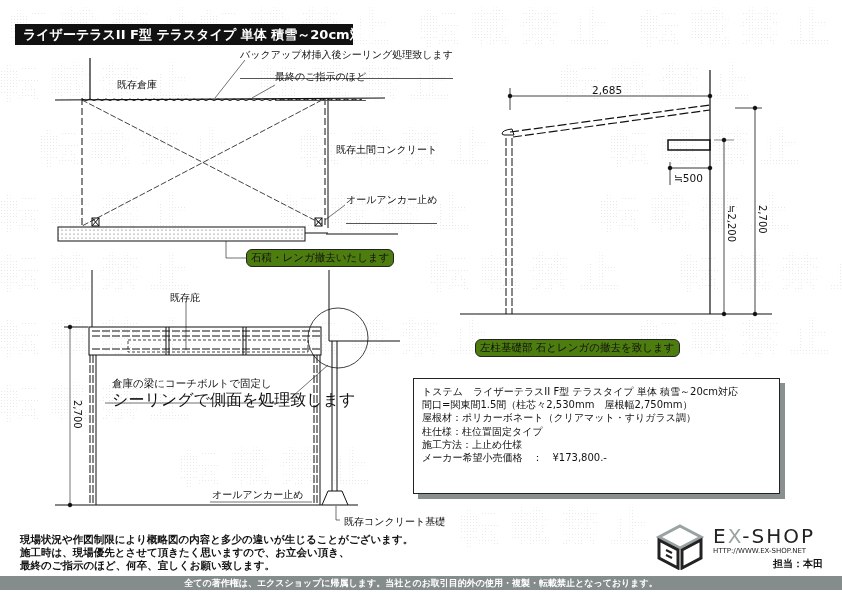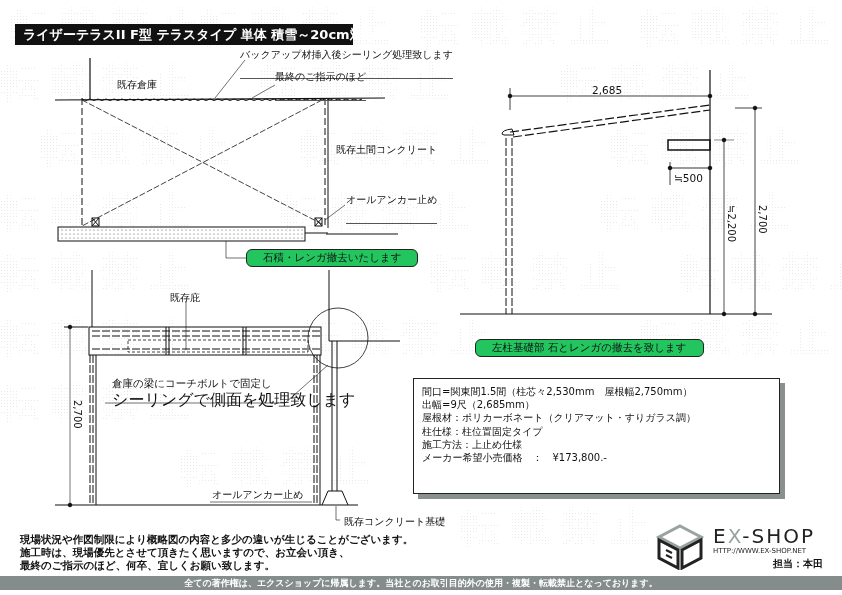--- a/index.html
+++ b/index.html
@@ -7,21 +7,21 @@
          font-family:"DejaVu Sans", sans-serif; color:#111; }
   .wm { position:absolute; font-weight:bold; font-size:40px; color:transparent;
         -webkit-text-stroke:0; letter-spacing:10px; opacity:0.22;
         background-image:radial-gradient(#9a9a9a 0.8px, transparent 0.9px);
         background-size:3px 3px; -webkit-background-clip:text; background-clip:text; white-space:nowrap; }
   .title-bar { position:absolute; left:15px; top:24px; width:338px; height:21px; background:#111; color:#fff;
                font-size:13px; font-weight:bold; line-height:21px; padding-left:8px; box-sizing:border-box; white-space:nowrap; }
   svg.drawing { position:absolute; left:0; top:0; }
   .lbl { position:absolute; font-size:10px; white-space:nowrap; line-height:12px; }
   .lbl.ul { border-bottom:1px solid #555; padding-bottom:17px; }
-  .bubble { position:absolute; border:1px solid #222; border-radius:6px; font-size:10.5px; padding:1px 16px; white-space:nowrap; background:#22c55e; }
+  .bubble { position:absolute; border:1px solid #222; border-radius:6px; font-size:10.5px; padding:1px 4px; white-space:nowrap; background:#4d7c0f; }
   .spec { position:absolute; left:413px; top:378px; width:367px; height:116px; border:1.5px solid #222; background:#fff;
           box-shadow:5px 5px 0 #8a8f8f; font-size:10px; line-height:13.2px; padding:6px 8px; box-sizing:border-box; }
   .spec div { white-space:nowrap; }
   .notice { position:absolute; left:20px; top:533px; font-size:10.5px; font-weight:bold; line-height:13px; }
   .notice div { white-space:nowrap; }
   .footer { position:absolute; left:0; top:576px; width:842px; height:14px; background:#858d8c; color:#fff;
             font-size:9px; font-weight:bold; text-align:center; line-height:14px; }
   .logo { position:absolute; left:655px; top:524px; width:170px; height:46px; }
   .logo-name { position:absolute; left:58px; top:0; font-size:20px; letter-spacing:2px; color:#222; font-family:"DejaVu Sans", sans-serif; }
   .logo-name .x { color:#9aa3a2; }
@@ -173,22 +173,22 @@
 <div class="bubble" style="left:475px;top:339px">左柱基礎部 石とレンガの撤去を致します</div>
 
 <div class="lbl" style="left:170px;top:292px">既存庇</div>
 <div class="lbl" style="left:112px;top:377px;font-size:10.5px">倉庫の梁にコーチボルトで固定し</div>
 <div class="lbl" style="left:112px;top:394px;font-size:16px">シーリングで側面を処理致します</div>
 <div class="lbl" style="left:212px;top:489px">オールアンカー止め</div>
 <div class="lbl" style="left:344px;top:516px">既存コンクリート基礎</div>
 <div class="vtext" style="left:72px;top:400px">2,700</div>
 
 <div class="spec">
+  <div>トステム　ライザーテラスII F型 テラスタイプ 単体 積雪～20cm対応</div>
   <div>間口=関東間1.5間（柱芯々2,530mm　屋根幅2,750mm）</div>
-  <div>出幅=9尺（2,685mm）</div>
   <div>屋根材：ポリカーボネート（クリアマット・すりガラス調）</div>
   <div>柱仕様：柱位置固定タイプ</div>
   <div>施工方法：上止め仕様</div>
   <div>メーカー希望小売価格　：　¥173,800.-</div>
 </div>
 
 <div class="notice">
   <div>現場状況や作図制限により概略図の内容と多少の違いが生じることがございます。</div>
   <div>施工時は、現場優先とさせて頂きたく思いますので、お立会い頂き、</div>
   <div>最終のご指示のほど、何卒、宜しくお願い致します。</div>

